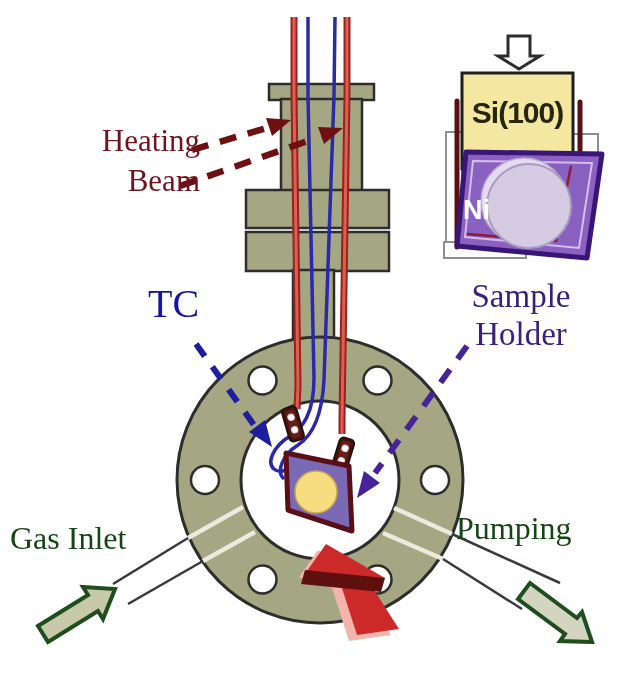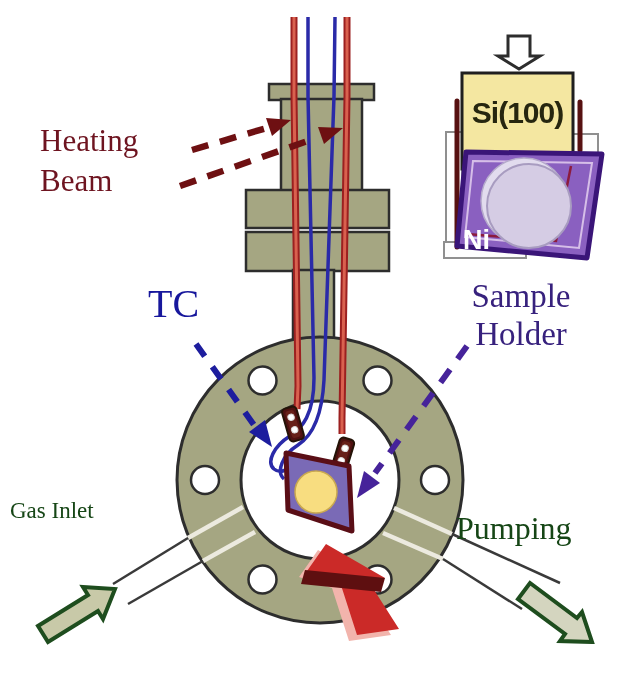--- a/index.html
+++ b/index.html
@@ -1,31 +1,31 @@
 <!DOCTYPE html>
 <html><head>
 <meta charset="utf-8">
 <style>
   html,body{margin:0;padding:0;background:#ffffff;}
   #stage{position:relative;width:636px;height:689px;background:#ffffff;overflow:hidden;
          font-family:"Liberation Serif", serif;}
   #diagram-svg{position:absolute;left:0;top:0;}
   .lbl{position:absolute;white-space:nowrap;line-height:1.2;}
-  .lbl-heating{left:40px;top:121px;width:160px;text-align:left;font-size:31px;
+  .lbl-heating{left:40px;top:121px;width:160px;text-align:right;font-size:31px;
                color:#6e1420;line-height:40px;}
   .lbl-tc{left:148px;top:280px;font-size:40px;color:#17179c;}
   .lbl-sample{left:440px;top:277px;width:162px;text-align:center;font-size:33px;
               color:#37217d;line-height:38px;}
-  .lbl-gas{left:10px;top:497px;font-size:23px;color:#164616;}
+  .lbl-gas{left:10px;top:519px;font-size:32px;color:#164616;}
   .lbl-pump{left:456px;top:509px;font-size:32px;color:#164616;}
   .lbl-ir{left:312px;top:633px;font-size:32px;color:#a92d20;}
   .lbl-si{left:462px;top:95px;width:111px;text-align:center;font-size:30px;
           font-family:"Liberation Sans", sans-serif;font-weight:bold;color:#26260f;
           letter-spacing:-1px;}
-  .lbl-ni{left:463px;top:224px;font-size:27px;font-family:"Liberation Sans", sans-serif;
+  .lbl-ni{left:463px;top:194px;font-size:27px;font-family:"Liberation Sans", sans-serif;
           font-weight:bold;color:#ffffff;}
 </style>
 </head>
 <body>
 
 <div id="stage">
 
 <svg id="diagram-svg" width="636" height="689" viewBox="0 0 636 689">
 
   <g fill="#a5a682" stroke="#2d2d2d" stroke-width="2.5">

